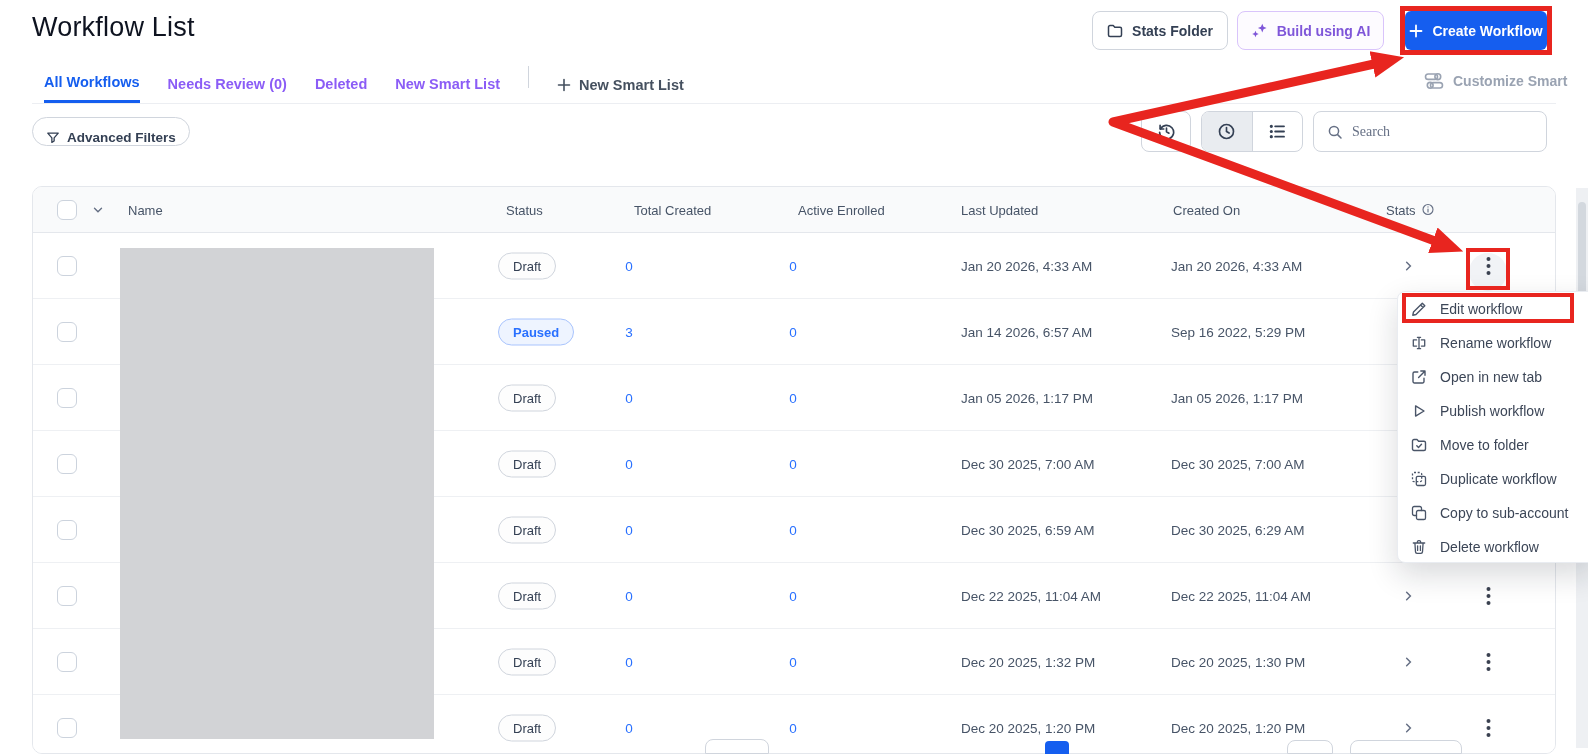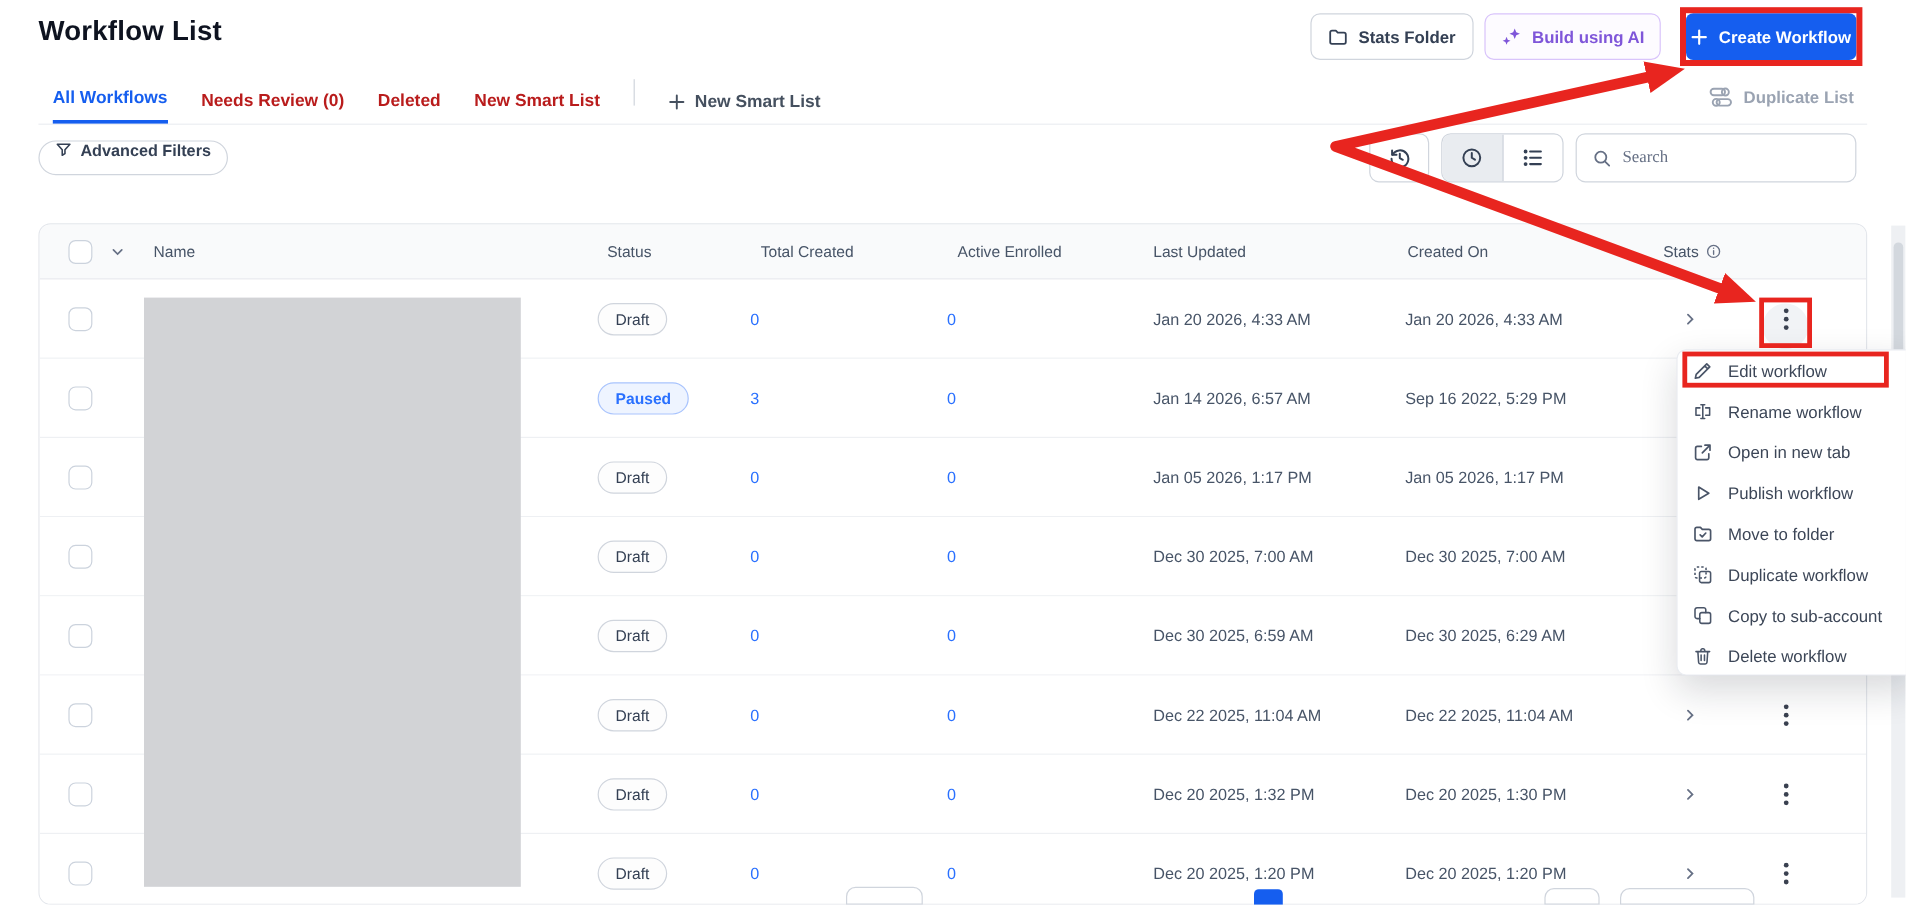--- a/index.html
+++ b/index.html
@@ -1,37 +1,37 @@
 <!DOCTYPE html>
 <html><head>
 <meta charset="utf-8">
 <style>
   *{box-sizing:border-box;margin:0;padding:0}
   html,body{width:1588px;height:754px}
   body{position:relative;overflow:hidden;background:#fff;font-family:"Liberation Sans",sans-serif;color:#344054}
   svg{display:block}
 
   
-  .page-title{position:absolute;left:32px;top:12px;font-size:23px;font-weight:700;color:#0e1320;letter-spacing:.2px}
+  .page-title{position:absolute;left:32px;top:12px;font-size:27px;font-weight:400;color:#0e1320;letter-spacing:.2px}
   .hbtn{position:absolute;top:11px;height:39px;display:flex;align-items:center;justify-content:center;gap:9px;
         border-radius:8px;font-size:14px;font-weight:600;cursor:pointer;background:#fff;border:1px solid #d0d5dd;color:#344054}
   .btn-folder{left:1092px;width:136px}
   .btn-ai{left:1237px;width:147px;background:#fdfbff;border:1px solid #d9c4fb;color:#7f56d9}
   .btn-create{left:1405px;top:11px;width:142px;height:39px;background:#155eef;border:none;color:#fff;border-radius:6px}
 
   
   .tabbar{position:absolute;left:32px;top:66px;width:1524px;height:38px;border-bottom:1px solid #eceef2;display:flex;gap:28px;padding-left:12px}
-  .tab{font-size:14.5px;font-weight:600;color:#b91c1c;padding-bottom:2px;height:100%;display:flex;align-items:center;cursor:pointer}
+  .tab{font-size:14.5px;font-weight:600;color:#8b5cf6;padding-bottom:2px;height:100%;display:flex;align-items:center;cursor:pointer}
   .tab.active{color:#155eef;border-bottom:3px solid #155eef}
   .tab-divider{width:1px;height:22px;background:#d0d5dd}
   .new-smart{display:flex;align-items:center;gap:8px;font-size:14.5px;font-weight:600;color:#45505f;cursor:pointer}
   .customize{position:absolute;left:1424px;top:72px;display:flex;align-items:center;gap:9px;font-size:14px;font-weight:600;color:#9aa3b2;cursor:pointer}
 
   
-  .adv-filters{position:absolute;left:32px;top:117px;height:29px;display:flex;align-items:flex-start;gap:7px;padding:0 13px;
+  .adv-filters{position:absolute;left:32px;top:117px;height:29px;display:flex;align-items:flex-end;gap:7px;padding:0 13px;
                border:1px solid #d0d5dd;border-radius:15px;background:#fff;font-size:13.5px;font-weight:700;color:#344054;cursor:pointer}
   .icon-btn{position:absolute;top:111px;height:41px;border:1px solid #d0d5dd;border-radius:8px;background:#fff;display:flex;align-items:center;justify-content:center;cursor:pointer}
   .btn-history{left:1141px;width:50px}
   .seg{position:absolute;left:1201px;top:111px;height:41px;width:102px;border:1px solid #d0d5dd;border-radius:8px;background:#fff;display:flex;overflow:hidden}
   .seg-cell{flex:1;display:flex;align-items:center;justify-content:center;cursor:pointer}
   .seg-cell.sel{background:#e9ecf0}
   .seg-cell:first-child{border-right:1px solid #d0d5dd}
   .searchbox{position:absolute;left:1313px;top:111px;width:234px;height:41px;border:1px solid #d0d5dd;border-radius:8px;background:#fff;display:flex;align-items:center;gap:9px;padding:0 13px}
   .searchbox input{border:none;outline:none;font-size:14px;color:#344054;width:100%;font-family:Liberation Serif, serif}
   .searchbox input::placeholder{color:#667085}
@@ -132,21 +132,21 @@
 
 <div class="customize">
   <span>
       <svg width="20" height="18" viewBox="0 0 20 18" fill="none" stroke="#9aa3b2" stroke-width="1.6">
         <rect x="1.5" y="2" width="12" height="5.4" rx="2.7"></rect>
         <circle cx="13.8" cy="4.7" r="2.9"></circle>
         <rect x="6.5" y="10.6" width="12" height="5.4" rx="2.7"></rect>
         <circle cx="6.2" cy="13.3" r="2.9"></circle>
       </svg>
     </span>
-  <span>Duplicate List</span>
+  <span>Customize Smart</span>
 </div>
 
 <div class="adv-filters">
   <span>
       <svg width="14" height="14" viewBox="0 0 16 16" fill="none" stroke="#344054" stroke-width="1.5" stroke-linejoin="round">
         <path d="M2 2.5h12L9.3 7.8v3.6l-2.6 1.6V7.8z"></path>
       </svg>
     </span>
   <span>Advanced Filters</span>
 </div>

